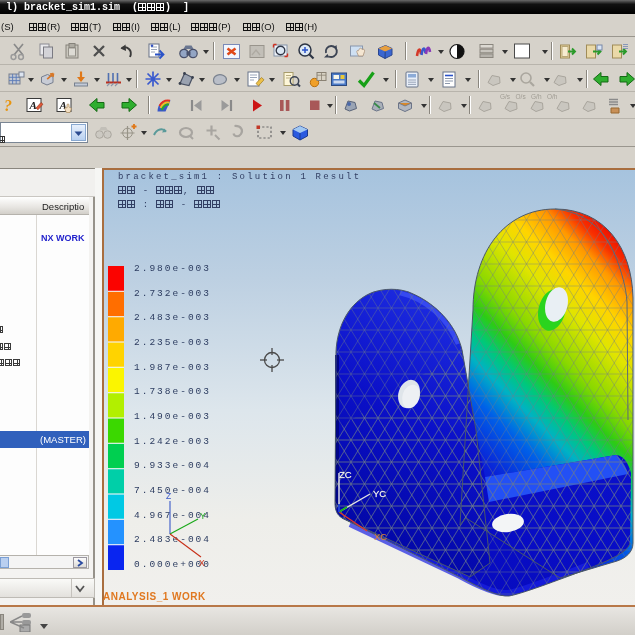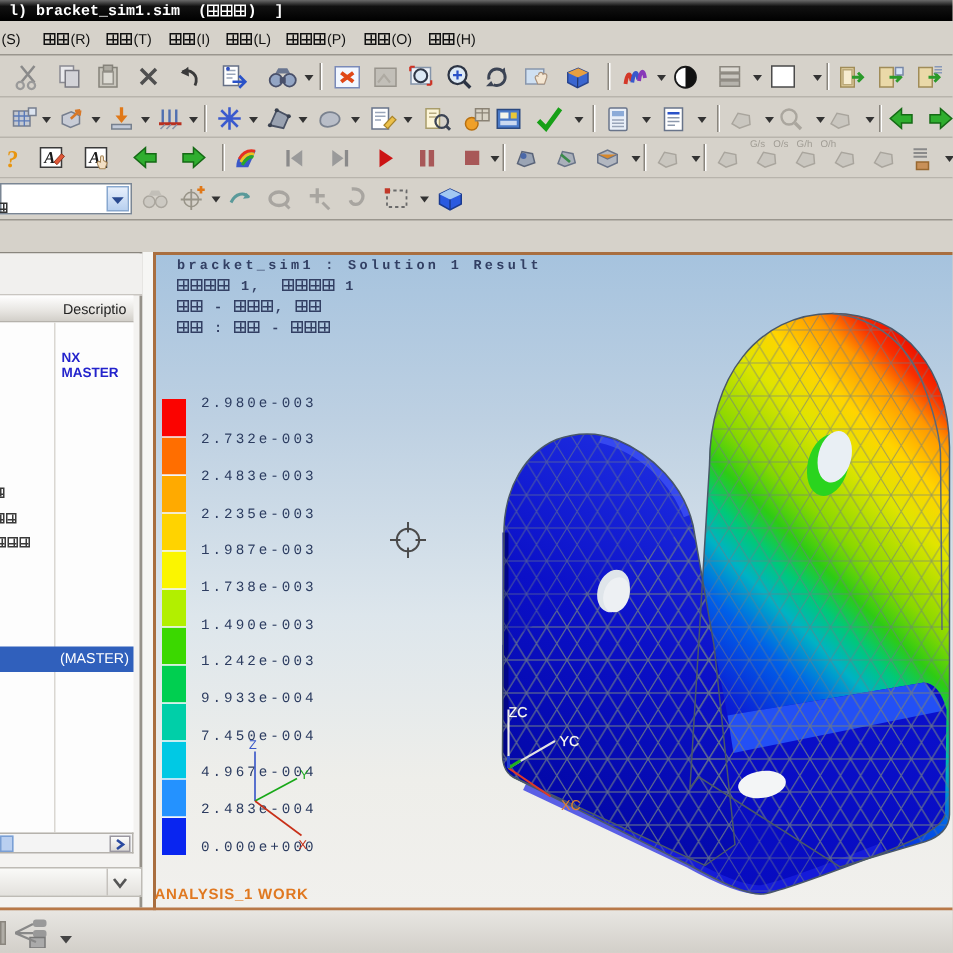--- a/index.html
+++ b/index.html
@@ -518,21 +518,21 @@
     </i>
   </div>
 
 <div id="lp">
   <div class="abs" style="left:0;top:0;width:95px;height:28px;background:#f1f0ee;border-bottom:1px solid #c9c6c1;"></div>
   <div class="abs" style="left:0;top:28px;width:89px;height:18px;background:linear-gradient(#ffffff,#e7e5e1 60%,#d2cfc9);border-bottom:1px solid #b5b2ac;font-size:9.5px;color:#222;">
       <span class="abs" style="left:42px;top:4px;">Descriptio</span>
     </div>
   <div id="rows" class="abs" style="left:0;top:46px;width:89px;height:340px;background:#fdfdfd;"></div>
   <div class="abs" style="left:36px;top:46px;width:1px;height:340px;background:#dad7d2;"></div>
-  <div class="abs" style="left:41px;top:64px;font-size:9px;font-weight:bold;color:#2323cc;">NX MASTER</div>
+  <div class="abs" style="left:41px;top:64px;font-size:9px;font-weight:bold;color:#2323cc;">NX WORK</div>
   <div class="abs" style="left:-4px;top:149px;color:#3a3a3a;"><span class="cn cns"></span></div>
   <div class="abs" style="left:-4px;top:166px;color:#3a3a3a;"><span class="cn cns"></span><span class="cn cns"></span></div>
   <div class="abs" style="left:-3px;top:182px;color:#3a3a3a;"><span class="cn cns"></span><span class="cn cns"></span><span class="cn cns"></span></div>
   <div class="abs" style="left:0;top:262px;width:89px;height:17px;background:#3060bc;color:#fff;font-size:9.5px;">
       <span class="abs" style="left:40px;top:3px;">(MASTER)</span>
     </div>
   <div class="abs" style="left:0;top:386px;width:89px;height:14px;background:#f4f4f4;border:1px solid #b5b2ac;border-left:none;">
      <span class="abs" style="left:0;top:1px;width:9px;height:11px;background:#b9cff0;border:1px solid #7a9fd4;"></span>
      <span class="abs" style="right:1px;top:1px;width:14px;height:11px;background:linear-gradient(#fcfcfc,#dcdad6);border:1px solid #9a97a0;"></span>
      <svg class="abs" style="right:4px;top:3px;" width="8" height="8" viewBox="0 0 8 8">
@@ -681,23 +681,22 @@
 
   <g stroke="#4a4a4a" stroke-width="1.3" fill="none">
     <circle cx="272" cy="360" r="7.5"></circle>
     <line x1="272" y1="348" x2="272" y2="355"></line>
         <line x1="272" y1="365" x2="272" y2="372"></line>
     <line x1="260" y1="360" x2="267" y2="360"></line>
         <line x1="277" y1="360" x2="284" y2="360"></line>
   </g>
  </svg>
 
- <div class="abs" style="left:14px;top:2px;color:#323f63;font-family:'Liberation Mono',monospace;font-size:9px;font-weight:bold;">
+ <div class="abs" style="left:14px;top:2px;color:#323f63;font-family:'Liberation Mono',monospace;font-size:9px;">
    <div style="letter-spacing:2.2px;">bracket_sim1 : Solution 1 Result</div>
-   <div style="margin-top:4px;letter-spacing:1.3px;"><span class="cn"></span><span class="cn"></span><span class="cn"></span><span class="cn"></span> 1,&nbsp;&nbsp;<span class="cn"></span><span class="cn"></span><span class="cn"></span><span class="cn"></span> 1</div>
    <div style="margin-top:4px;letter-spacing:1.3px;"><span class="cn"></span><span class="cn"></span> - <span class="cn"></span><span class="cn"></span><span class="cn"></span>,&nbsp;<span class="cn"></span><span class="cn"></span></div>
    <div style="margin-top:4px;letter-spacing:1.3px;"><span class="cn"></span><span class="cn"></span> : <span class="cn"></span><span class="cn"></span> - <span class="cn"></span><span class="cn"></span><span class="cn"></span></div>
  </div>
 </div>
 <div class="abs" style="left:103px;top:591px;font-size:10px;font-weight:bold;color:#e07820;letter-spacing:0.5px;">ANALYSIS_1 WORK</div>
 <div class="abs" style="left:0;top:605px;width:635px;height:2px;background:#b87848;"></div>
 <div id="bstrip">
   <span class="abs" style="left:0;top:7px;width:4px;height:16px;background:#b0ada6;border:1px solid #8a867e;"></span>
     <svg class="abs" style="left:10px;top:5px" width="40" height="20" viewBox="0 0 40 20">
     <rect x="12" y="1" width="9" height="5" rx="2" fill="#999"></rect>

